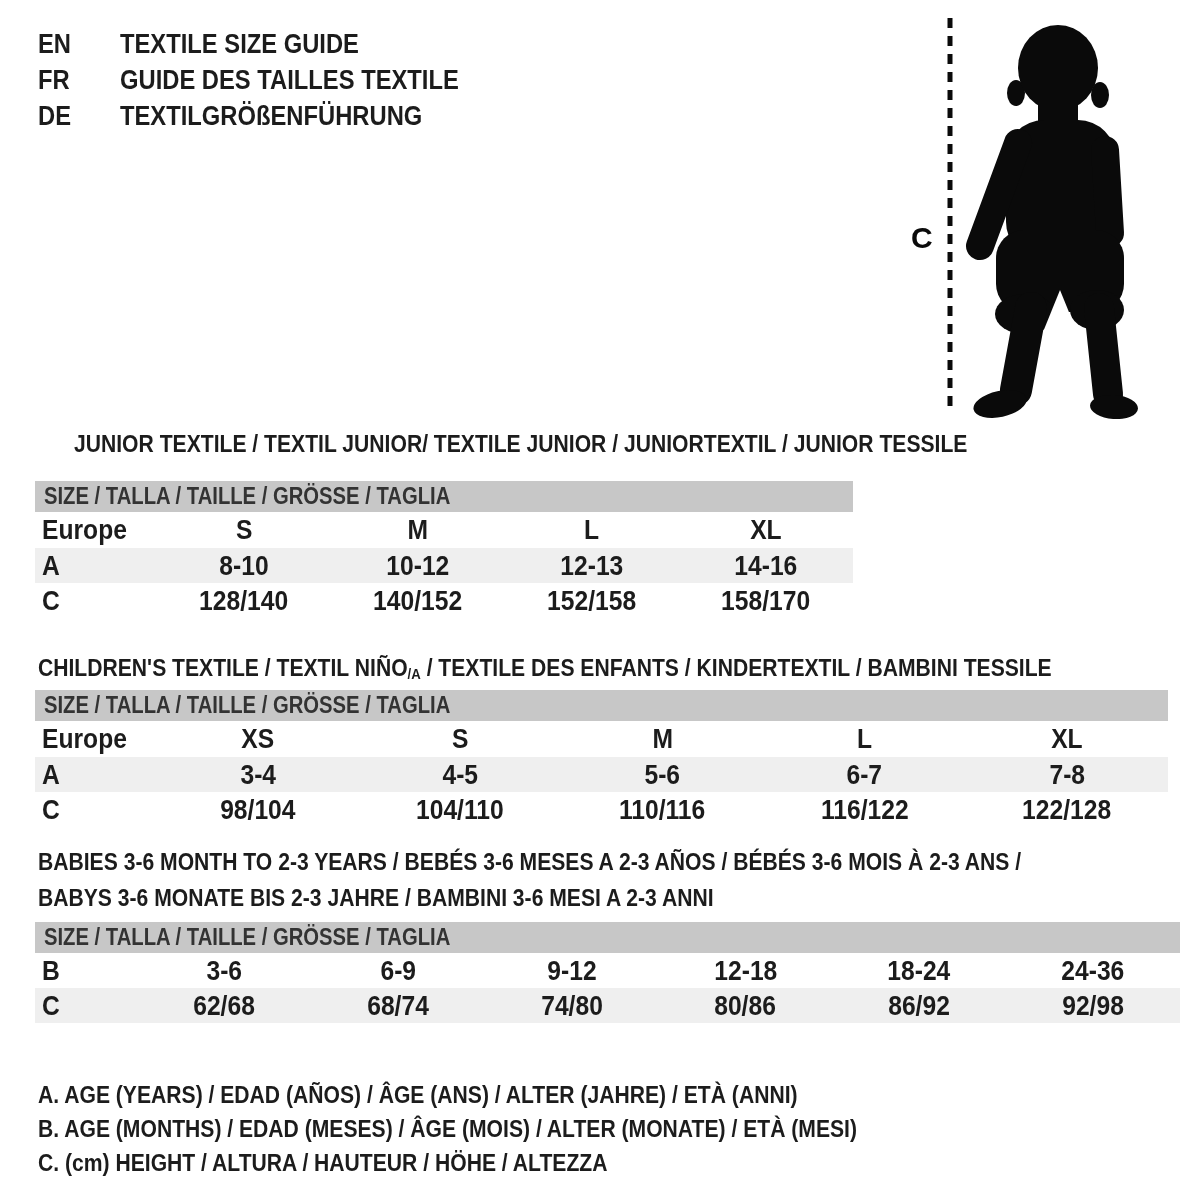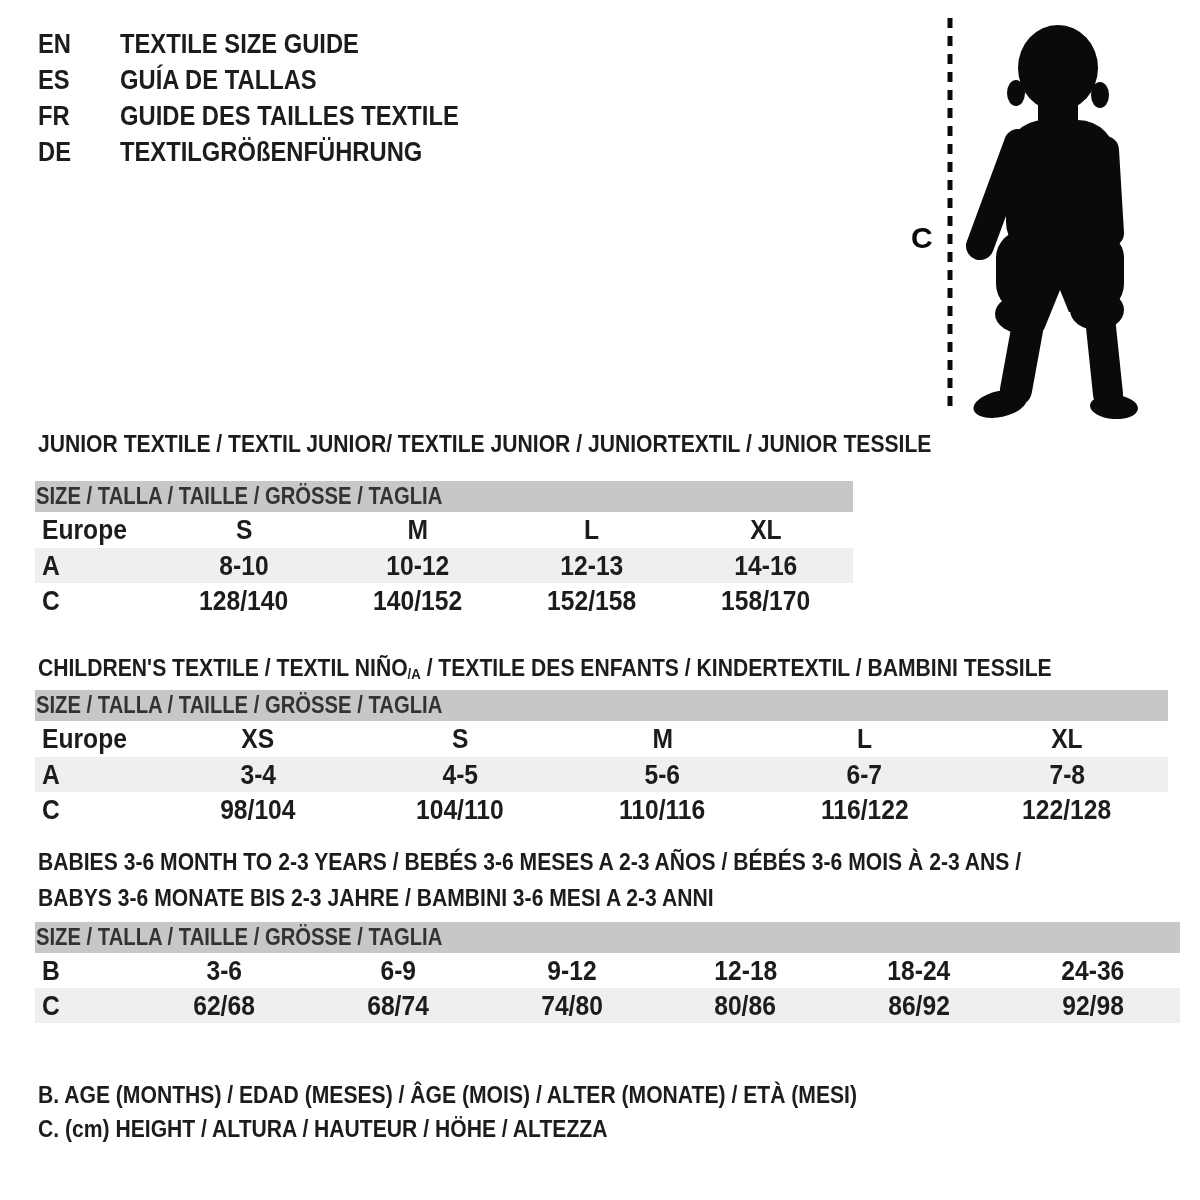--- a/index.html
+++ b/index.html
@@ -18,41 +18,37 @@
 
   
   .figure{position:absolute;top:8px;left:903px;width:255px;height:412px;}
 
   
   .sec-title{position:absolute;left:38px;font-size:24px;font-weight:700;line-height:28px;}
   .sub-a{font-size:15px;position:relative;top:3px;font-weight:700;}
 
   
   .stable{position:absolute;left:35px;}
-  .band{height:31px;background:#c7c7c7;line-height:31px;padding-left:1px;font-size:23px;font-weight:700;color:#333333;}
+  .band{height:31px;background:#c7c7c7;line-height:31px;padding-left:9px;font-size:23px;font-weight:700;color:#333333;}
   .trow{display:flex;height:35px;align-items:center;font-size:28px;font-weight:700;}
   .trow .lab{width:95px;padding-left:7px;text-align:left;flex:0 0 auto;}
   .trow .cell{flex:1;text-align:center;}
   .shade{background:#efefef;}
 
   
   .legend{position:absolute;top:1078px;left:38px;}
   .legend-line{height:34px;font-size:24px;font-weight:700;display:flex;align-items:center;}
 </style>
 </head>
 <body>
 
 <div class="langs">
   <div class="lang-row">
     <span class="lang-code"><span class="sqz">EN</span></span>
     <span class="sqz">TEXTILE SIZE GUIDE</span>
-  </div>
-  <div class="lang-row">
-    <span class="lang-code"><span class="sqz">ES</span></span>
-    <span class="sqz">GUÍA DE TALLAS</span>
   </div>
   <div class="lang-row">
     <span class="lang-code"><span class="sqz">FR</span></span>
     <span class="sqz">GUIDE DES TAILLES TEXTILE</span>
   </div>
   <div class="lang-row">
     <span class="lang-code"><span class="sqz">DE</span></span>
     <span class="sqz">TEXTILGRÖßENFÜHRUNG</span>
   </div>
 </div>
@@ -74,21 +70,21 @@
       <ellipse cx="194" cy="302" rx="27" ry="20"></ellipse>
       <path d="M140,324 L157,282 L174,324 Z" fill="#ffffff"></path>
       <path d="M128,300 L113,382" stroke="#0a0a0a" stroke-width="32" stroke-linecap="round"></path>
       <path d="M196,300 L205,386" stroke="#0a0a0a" stroke-width="30" stroke-linecap="round"></path>
       <ellipse cx="97" cy="396" rx="27" ry="13" transform="rotate(-12 97 396)"></ellipse>
       <ellipse cx="211" cy="399" rx="24" ry="12" transform="rotate(4 211 399)"></ellipse>
     </g>
   </svg>
 </div>
 
-<div class="sec-title" style="top:430px;">
+<div class="sec-title" style="top:430px;margin-left:36px;">
   <span class="sqz">JUNIOR TEXTILE / TEXTIL JUNIOR/ TEXTILE JUNIOR / JUNIORTEXTIL / JUNIOR TESSILE</span>
 </div>
 
 <div class="stable" style="top:481px;width:818px;">
   <div class="band">
     <span class="sqz">SIZE / TALLA / TAILLE / GRÖSSE / TAGLIA</span>
   </div>
   <div class="trow" style="height:36px;">
     <span class="lab" style="width:115px;"><span class="sqz">Europe</span></span>
     <span class="cell"><span class="sqzc">S</span></span>
@@ -172,18 +168,21 @@
     <span class="cell"><span class="sqzc">68/74</span></span>
     <span class="cell"><span class="sqzc">74/80</span></span>
     <span class="cell"><span class="sqzc">80/86</span></span>
     <span class="cell"><span class="sqzc">86/92</span></span>
     <span class="cell"><span class="sqzc">92/98</span></span>
   </div>
 </div>
 
 <div class="legend">
   <div class="legend-line">
+    <span class="sqz">A. AGE (YEARS) / EDAD (AÑOS) / ÂGE (ANS) / ALTER (JAHRE) / ETÀ (ANNI)</span>
+  </div>
+  <div class="legend-line">
     <span class="sqz">B. AGE (MONTHS) / EDAD (MESES) / ÂGE (MOIS) / ALTER (MONATE) / ETÀ (MESI)</span>
   </div>
   <div class="legend-line">
     <span class="sqz">C. (cm) HEIGHT / ALTURA / HAUTEUR / HÖHE / ALTEZZA</span>
   </div>
 </div>
 
 </body></html>

